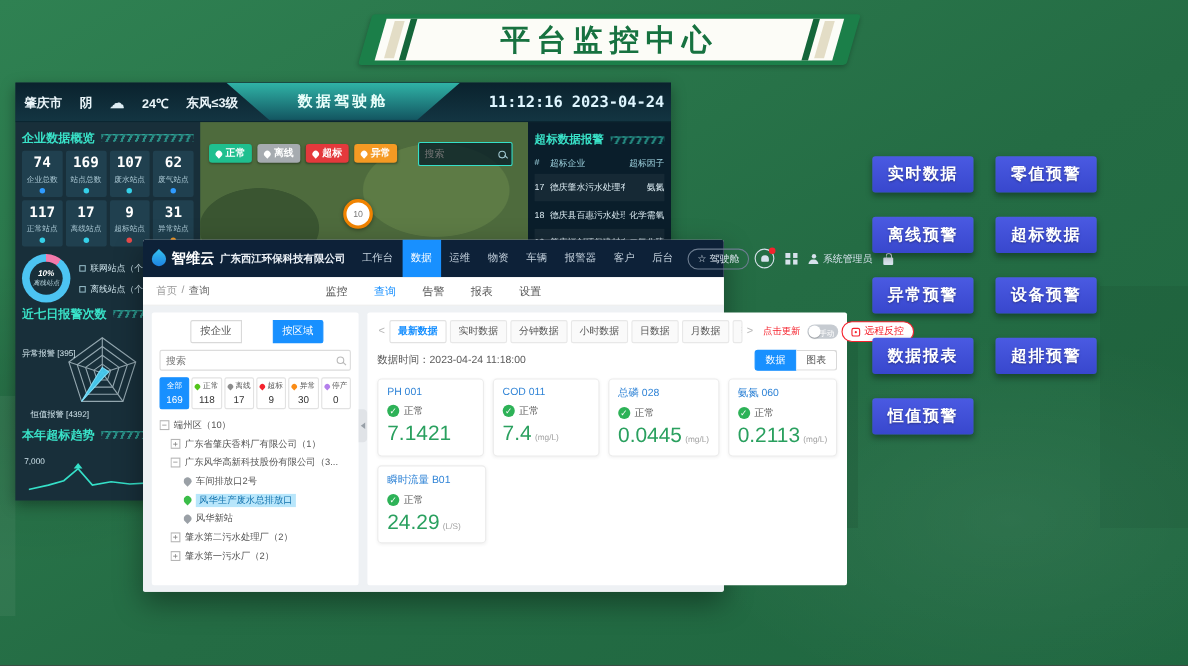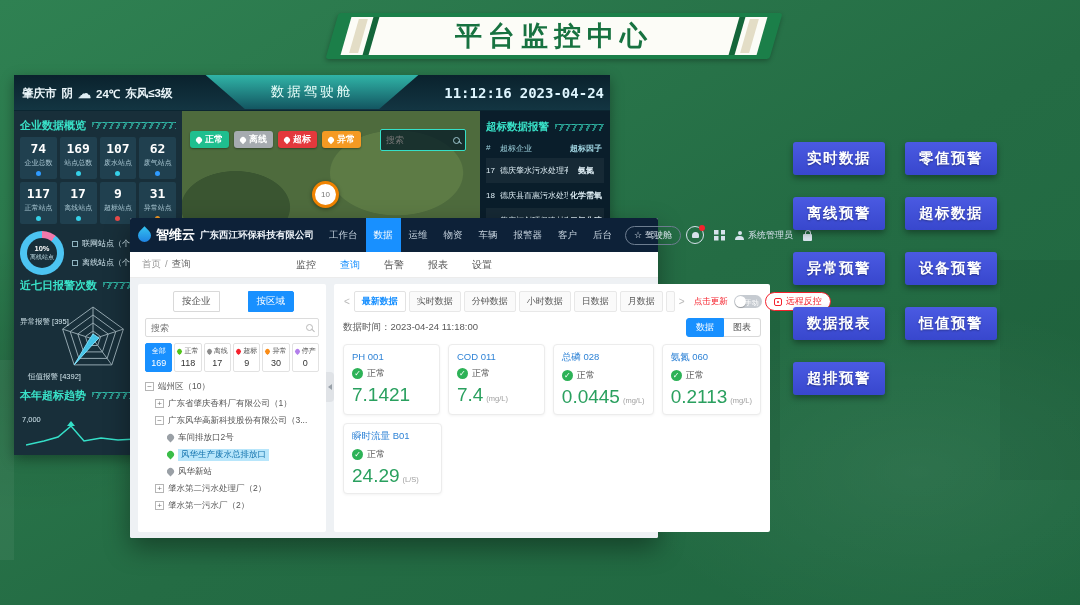--- a/index.html
+++ b/index.html
@@ -20,37 +20,37 @@
   .banner-stripe.l{left:22px;} .banner-stripe.r{right:22px;}
   .banner-dark{position:absolute;top:4px;bottom:4px;width:6px;background:#14663a;}
   .banner-dark.l{left:36px;} .banner-dark.r{right:36px;}
   .banner-text{position:absolute;inset:0;display:flex;align-items:center;justify-content:center;
     font-size:27px;font-weight:bold;color:#177240;letter-spacing:6px;}
   
   .dash{position:absolute;left:14px;top:75px;width:596px;height:380px;background:#182f3a;box-shadow:0 4px 12px rgba(0,0,0,.35);overflow:hidden;}
   .dash-top{position:relative;height:36px;background:linear-gradient(180deg,#0a222d,#133542);border-bottom:1px solid #0b2631;}
   .dash-trap{position:absolute;left:158px;top:0;width:280px;height:34px;
     background:linear-gradient(180deg,#30b4a7,#135661);clip-path:polygon(12% 0,88% 0,74% 100%,26% 100%);
-    display:flex;align-items:center;justify-content:center;color:#eafffb;font-size:13.5px;font-weight:normal;letter-spacing:3px;}
-  .weather{position:absolute;left:8px;top:0;height:36px;display:flex;align-items:center;gap:5px;color:#eaf5f9;font-size:11.5px;font-weight:bold;text-align:right;}
+    display:flex;align-items:center;justify-content:center;color:#eafffb;font-size:13.5px;font-weight:bold;letter-spacing:3px;}
+  .weather{position:absolute;left:8px;top:0;height:36px;display:flex;align-items:center;gap:16px;color:#eaf5f9;font-size:11.5px;font-weight:bold;text-align:right;}
   .cloud{color:#dfeef4;font-size:13px;}
   .clock{position:absolute;right:6px;top:0;height:36px;display:flex;align-items:center;gap:8px;color:#dff6ff;
     font-family:"DejaVu Sans Mono",monospace;font-weight:bold;font-size:14px;}
   .dash-left{position:absolute;left:0;top:36px;width:168px;height:344px;padding:4px 6px;}
   .sec-h{display:flex;align-items:center;color:#39e2c8;font-size:11px;font-weight:bold;margin:3px 0 4px;}
   .sec-h .slashes{flex:1;height:7px;margin-left:6px;border-top:1px solid rgba(57,226,200,.6);
     background:repeating-linear-gradient(115deg,rgba(57,226,200,.55) 0 2px,transparent 2px 6px);}
   .stats{display:grid;grid-template-columns:repeat(4,1fr);gap:3px;}
   .stat{background:#20404f;border-radius:2px;text-align:center;padding:4px 0 3px;}
   .stat .v{font-size:13px;font-weight:bold;color:#fff;font-family:"DejaVu Sans Mono",monospace;}
   .stat .l{font-size:7px;color:#a9c6d2;margin-top:2px;white-space:nowrap;}
   .stat .ic{width:5px;height:5px;border-radius:50%;margin:3px auto 0;}
   .donut-row{display:flex;align-items:center;margin-top:7px;gap:8px;}
   .donut{width:44px;height:44px;border-radius:50%;position:relative;flex:none;
-    background:conic-gradient(#f279ab 0 38deg,#4cc4f2 38deg 360deg);}
+    background:conic-gradient(#f279ab 0 38deg,#4cc4f2 38deg 360deg);font-style:italic;}
   .donut-hole{position:absolute;inset:7px;border-radius:50%;background:#182f3a;display:flex;flex-direction:column;align-items:center;justify-content:center;}
   .donut-hole .p{font-size:7.5px;font-weight:bold;color:#fff;}
   .donut-hole .pl{font-size:6px;color:#bcd9e2;}
   .dleg{display:flex;flex-direction:column;gap:8px;font-size:8px;color:#cfe4ec;}
   .dleg .row{display:flex;align-items:center;gap:4px;white-space:nowrap;}
   .dleg .sq{width:6px;height:6px;border:1px solid #8fb4c0;flex:none;}
   .radar-wrap{position:relative;height:88px;margin-top:2px;}
   .rlab{position:absolute;font-size:7.5px;color:#d5e8ef;white-space:nowrap;}
   .trend-wrap{position:relative;height:42px;}
   .ytick{position:absolute;left:2px;top:8px;font-size:7.5px;color:#cfe4ec;}
@@ -75,21 +75,21 @@
   .mag::after{content:"";position:absolute;width:4px;height:1.4px;background:#9fc6cf;transform:rotate(45deg);right:-3px;bottom:-1px;}
   .marker{position:absolute;left:130px;top:70px;width:27px;height:27px;border-radius:50%;background:#fff;
     border:3px solid #f08300;display:flex;align-items:center;justify-content:center;font-size:8px;color:#777;box-shadow:0 1px 4px rgba(0,0,0,.4);}
   
   .dash-right{position:absolute;left:466px;top:36px;width:130px;height:344px;background:rgba(10,30,42,.94);padding:6px;}
   .ahead{display:flex;color:#9fd3df;font-size:8px;padding:5px 0 4px;}
   .arow{display:flex;align-items:center;height:25px;font-size:8px;color:#dcebf2;}
   .arow.alt{background:rgba(255,255,255,.05);}
   .acol-i{width:14px;flex:none;}
   .acol-c{flex:1;overflow:hidden;white-space:nowrap;}
-  .acol-f{width:36px;flex:none;text-align:center;overflow:hidden;white-space:nowrap;font-weight:bold;}
+  .acol-f{width:36px;flex:none;text-align:right;overflow:hidden;white-space:nowrap;}
   
   .admin{position:absolute;left:130px;top:218px;width:528px;height:320px;background:#fff;border-radius:2px;box-shadow:0 10px 26px rgba(0,0,0,.38);}
   .adm-nav{height:34px;background:#0d2138;display:flex;align-items:center;padding:0 8px;gap:5px;border-radius:2px 2px 0 0;}
   .logo-drop{width:13px;height:13px;background:linear-gradient(135deg,#35c3f0,#1a78e0);border-radius:0 50% 50% 50%;transform:rotate(45deg);flex:none;}
   .brand{color:#fff;font-size:13px;font-weight:bold;white-space:nowrap;}
   .company{color:#eef3f8;font-size:9.5px;font-weight:bold;white-space:nowrap;}
   .nav-items{display:flex;height:34px;margin-left:2px;}
   .nitem{padding:0 8px;line-height:34px;font-size:9.5px;color:#c4d1dd;white-space:nowrap;cursor:pointer;}
   .nitem.active{background:#1890ff;color:#fff;}
   .pill{display:flex;align-items:center;gap:3px;border:1px solid #6d7d90;border-radius:10px;padding:2px 8px;color:#dbe5ee;font-size:9px;white-space:nowrap;}
@@ -599,16 +599,16 @@
   </div>
 
   <div class="btncol">
     <button class="qbtn">实时数据</button>
     <button class="qbtn">零值预警</button>
     <button class="qbtn">离线预警</button>
     <button class="qbtn">超标数据</button>
     <button class="qbtn">异常预警</button>
     <button class="qbtn">设备预警</button>
     <button class="qbtn">数据报表</button>
+    <button class="qbtn">超排预警</button>
     <button class="qbtn">恒值预警</button>
-    <button class="qbtn">超排预警</button>
   </div>
 </div>
 
 </body></html>

